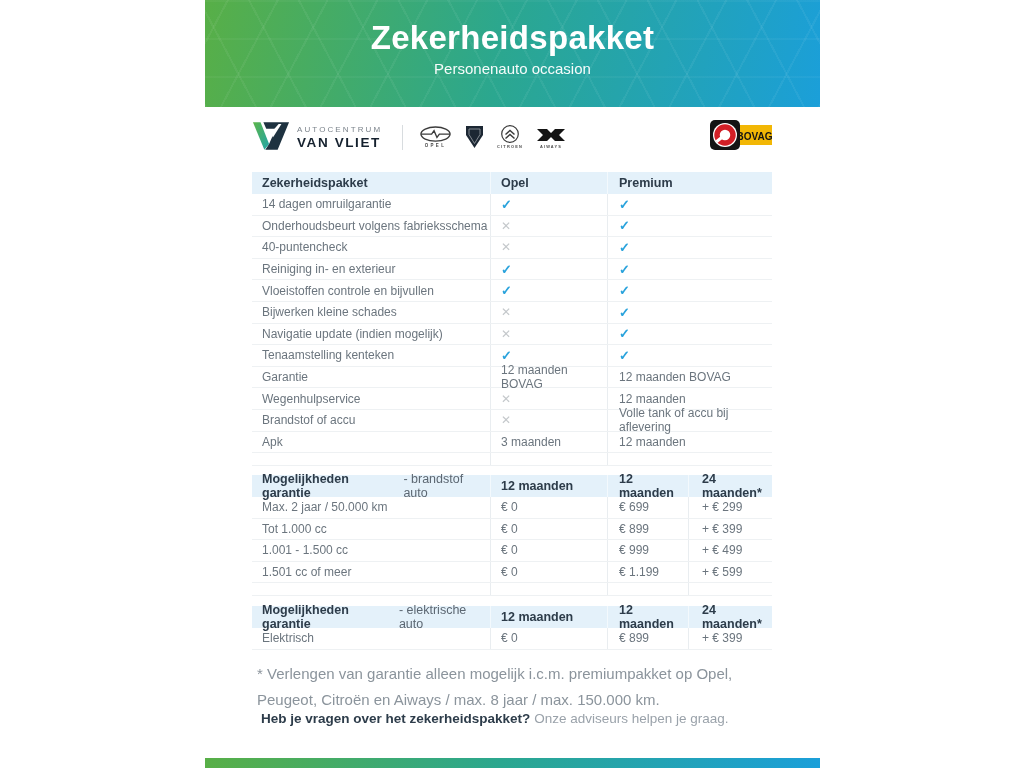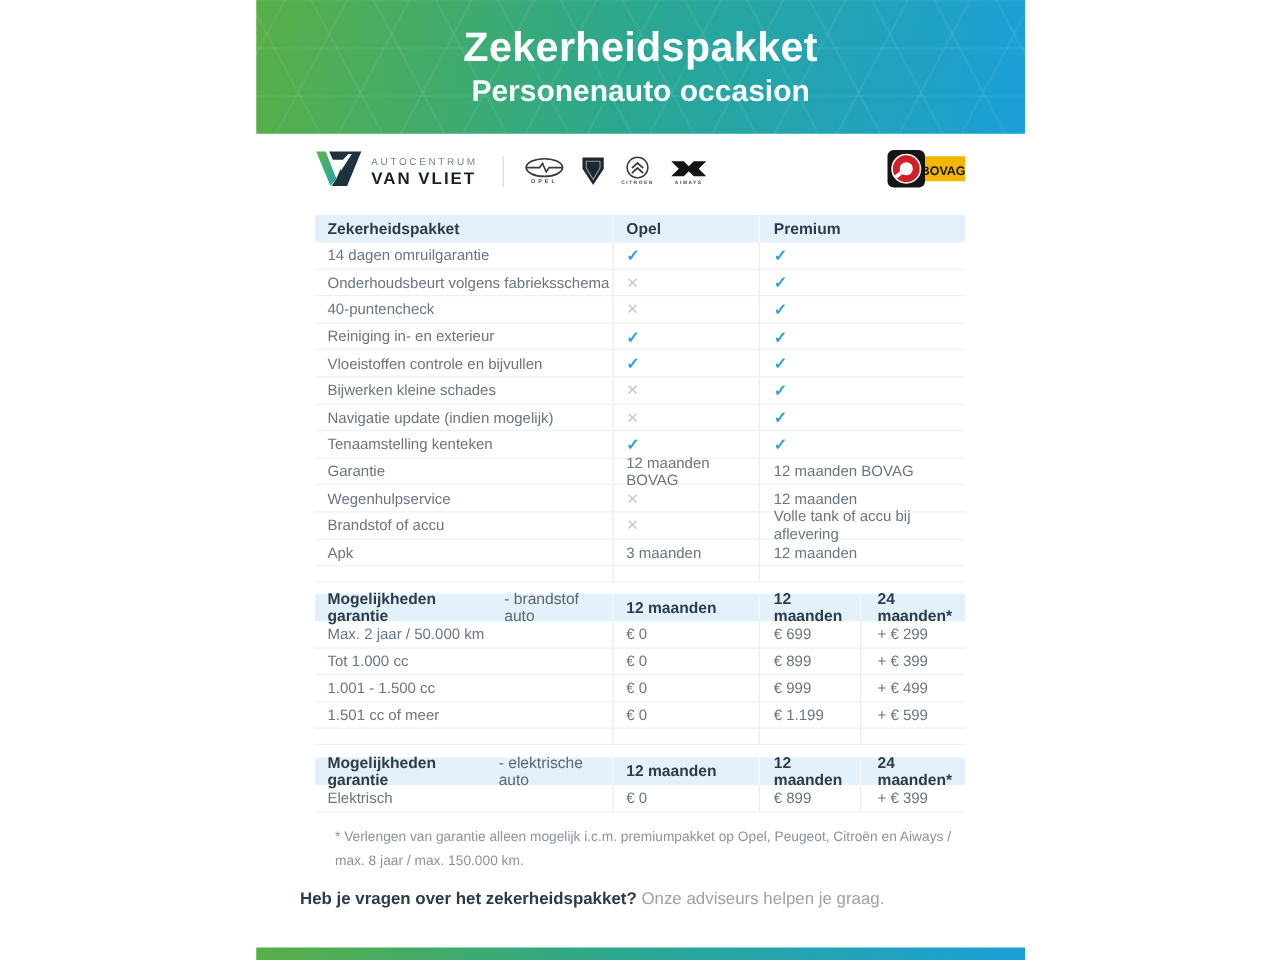--- a/index.html
+++ b/index.html
@@ -11,21 +11,21 @@
   .banner {
     position:absolute; left:205px; top:0; width:615px; height:107px;
     color:#fff; text-align:center;
     background:
       repeating-linear-gradient(62deg, rgba(255,255,255,0.055) 0 2px, transparent 2px 44px),
       repeating-linear-gradient(-62deg, rgba(255,255,255,0.055) 0 2px, transparent 2px 44px),
       repeating-linear-gradient(180deg, rgba(255,255,255,0.04) 0 2px, transparent 2px 38px),
       linear-gradient(100deg, #58af47 0%, #2ba78f 48%, #1b9fd9 100%);
   }
   .banner-title { padding-top:19px; font-size:33px; font-weight:bold; letter-spacing:0.3px; }
-  .banner-subtitle { margin-top:3px; font-size:24px; font-weight:bold; color:rgba(255,255,255,0.96); }
+  .banner-subtitle { margin-top:3px; font-size:15px; font-weight:normal; color:rgba(255,255,255,0.96); }
 
   
   .logo-row { position:absolute; left:252px; top:117px; width:520px; height:40px; display:flex; align-items:center; }
   .dealer-logo { display:flex; align-items:center; }
   .dealer-text { margin-left:7px; }
   .dealer-top { font-size:8px; letter-spacing:2.1px; color:#7b838b; font-weight:normal; }
   .dealer-bottom { font-size:13.5px; font-weight:bold; letter-spacing:1.6px; color:#15212e; margin-top:1px; }
   .logo-divider { width:1px; height:25px; background:#d8dcdf; margin:0 16px 0 20px; }
   .brand-logos { display:flex; align-items:center; gap:13px; }
   .brand { display:flex; flex-direction:column; align-items:center; }
@@ -42,22 +42,22 @@
   .cols3 .c3 { flex:1; padding-left:11px; border-left:1px solid #e9edf0; }
   .cols4 .c3 { width:81px; padding-left:11px; border-left:1px solid #e9edf0; }
   .cols4 .c4 { flex:1; padding-left:13px; border-left:1px solid #e9edf0; }
   .thead .c2, .thead .c3, .thead .c4 { border-left-color:#f3f9fd; }
   .mark { line-height:1; }
   .mark.check { color:#2aa3dc; font-weight:bold; font-size:13px; }
   .mark.cross { color:#c4c8cb; font-size:12px; }
   .sub-normal { font-weight:normal; color:#5c6772; margin-left:4px; }
 
   
-  .footnote { position:absolute; left:268px; top:661px; width:516px; font-size:11px; color:#8b949c; line-height:1.7; }
-  .footer-question { position:absolute; left:240px; top:711px; font-size:13.5px; }
+  .footnote { position:absolute; left:257px; top:661px; width:516px; font-size:15px; color:#8b949c; line-height:1.7; }
+  .footer-question { position:absolute; left:261px; top:711px; font-size:13.5px; }
   .footer-question .q-bold { font-weight:bold; color:#2d3c4a; }
   .footer-question .q-rest { color:#9aa2aa; }
   .bottom-bar { position:absolute; left:205px; top:758px; width:615px; height:10px;
     background:linear-gradient(90deg, #58af47 0%, #2ba78f 48%, #1b9fd9 100%); }
 </style>
 </head>
 <body>
 
 <div class="page">
 

